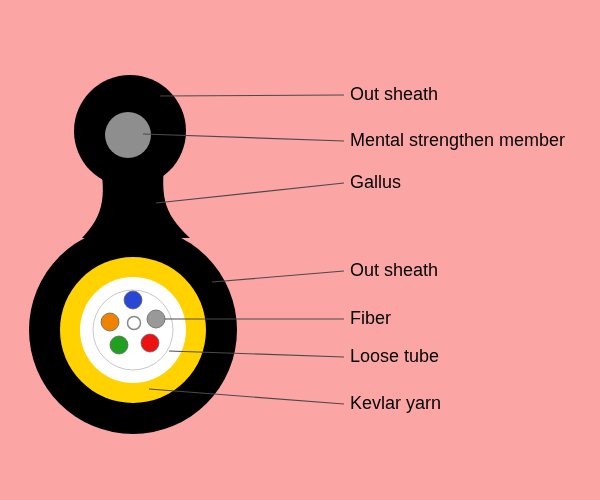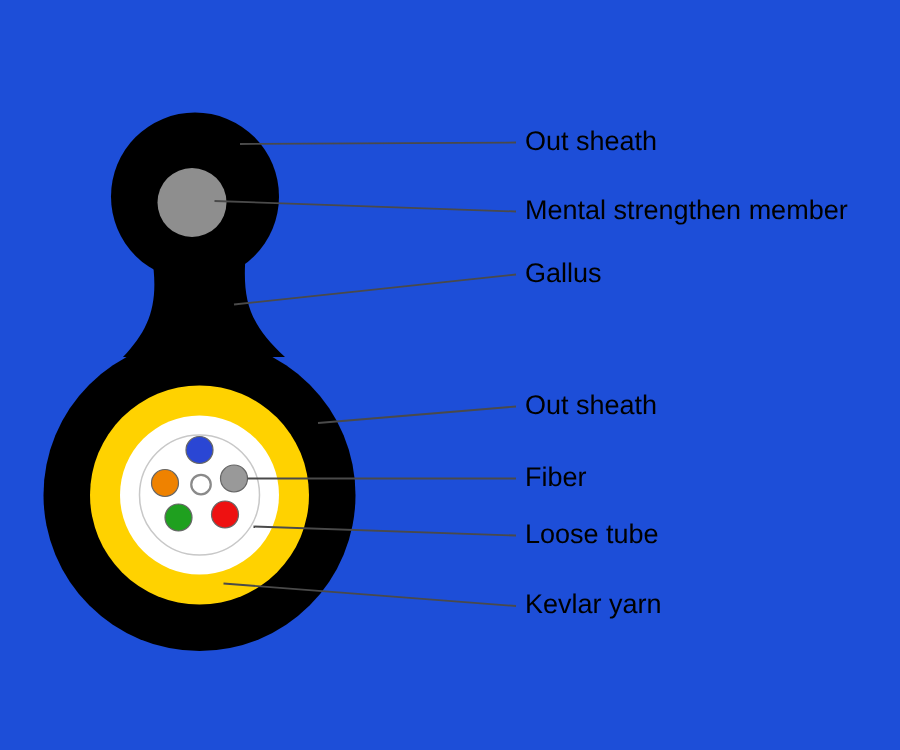--- a/index.html
+++ b/index.html
@@ -4,21 +4,21 @@
 <style>
   html, body {
     margin: 0;
     padding: 0;
     background: #ffffff;
   }
   .canvas {
     position: relative;
     width: 600px;
     height: 500px;
-    background: #1d4ed8;
+    background: #fca5a5;
     overflow: hidden;
   }
   svg text {
     font-family: "Liberation Sans", sans-serif;
     font-size: 18px;
     fill: #000000;
   }
   svg line {
     stroke-width: 1.2;
   }

